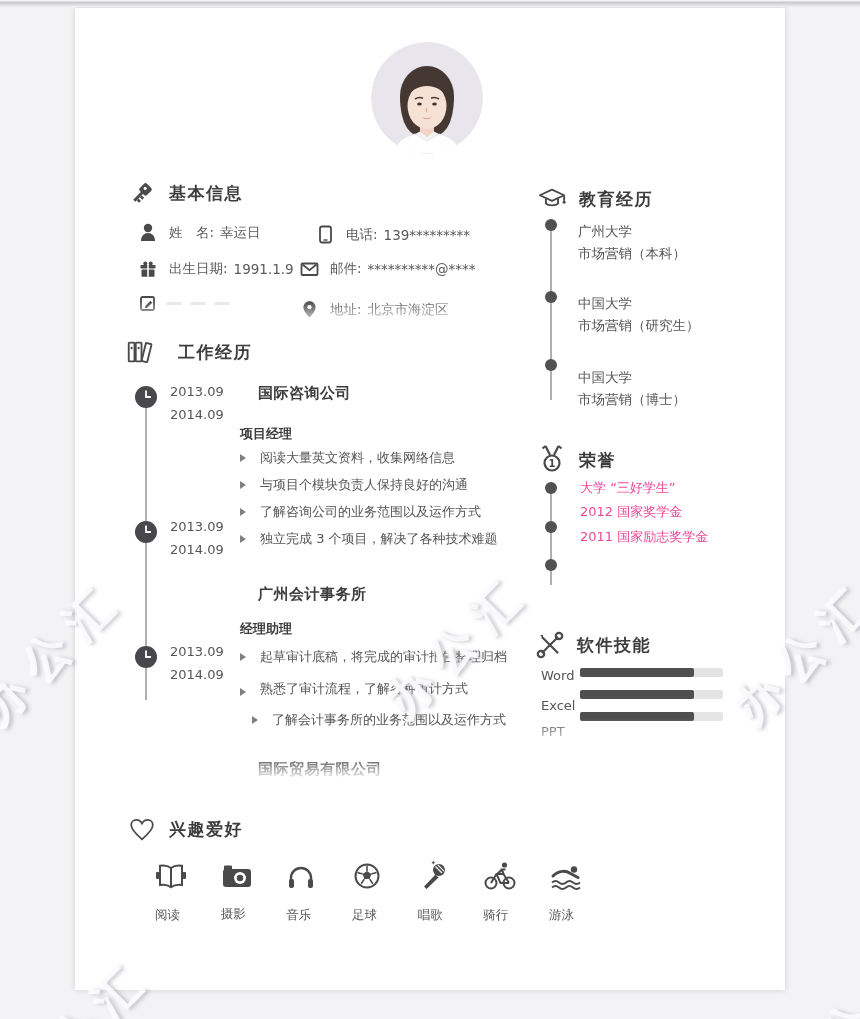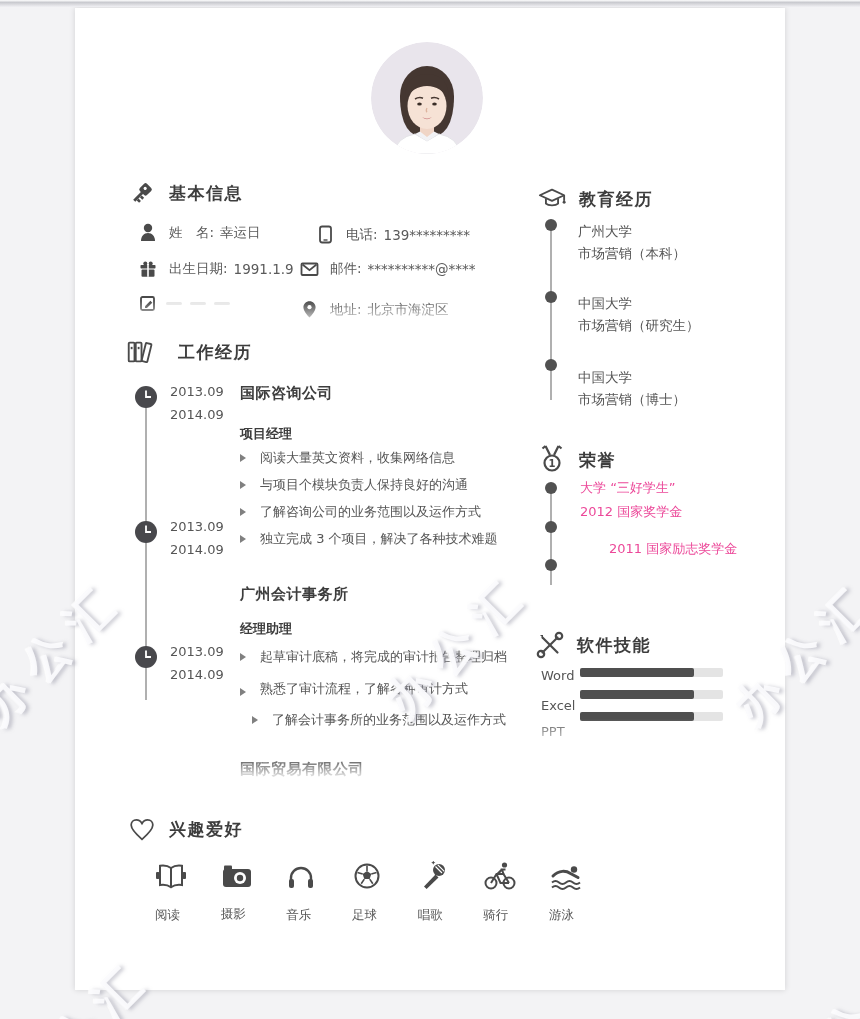--- a/index.html
+++ b/index.html
@@ -22,21 +22,21 @@
   
   .info-cell{position:absolute;display:flex;align-items:center;font-size:13.5px;color:#5a5a5a;white-space:pre;}
   .info-cell .f-icon{display:inline-flex;width:20px;justify-content:center;}
   .info-cell .lbl{margin-left:11px;}
   .info-cell .val{margin-left:6px;}
   .redacted-bar{display:inline-block;width:16px;height:3px;background:#bbb;opacity:.35;border-radius:2px;margin-left:8px;}
   
   .tl-line{position:absolute;width:2px;background:#b0b0b0;}
   .clock-dot{position:absolute;width:22px;height:22px;}
   .dates{position:absolute;font-size:13px;color:#555;line-height:23px;}
-  .company{position:absolute;font-size:15px;font-weight:bold;color:#3d3d3d;letter-spacing:.5px;}
+  .company{position:absolute;font-size:15px;font-weight:bold;color:#3d3d3d;letter-spacing:.5px;margin-left:18px;}
   .role{position:absolute;font-size:13px;font-weight:bold;color:#3d3d3d;}
   .bullet{position:absolute;display:flex;align-items:flex-start;font-size:13px;color:#555;width:352px;line-height:18px;}
   .tri{flex:none;width:0;height:0;border-top:4px solid transparent;border-bottom:4px solid transparent;
     border-left:6px solid #808080;margin:5px 14px 0 0;}
   
   .dot{position:absolute;width:12px;height:12px;border-radius:50%;background:#515151;}
   .edu-item{position:absolute;font-size:13.5px;color:#565656;line-height:22px;}
   .honor-item{position:absolute;font-size:13px;color:#ec4899;}
   .skill-label{position:absolute;font-size:13px;color:#555;}
   .skill-bar{position:absolute;left:505px;width:143px;height:9px;background:#e4e4e4;border-radius:2px;}
@@ -420,21 +420,21 @@
     <h2>荣誉</h2>
   </div>
 
   <div class="tl-line" style="left:475px;top:480px;height:97px;"></div>
   <span class="dot" style="left:470px;top:474px;"></span>
   <span class="dot" style="left:470px;top:513px;"></span>
   <span class="dot" style="left:470px;top:551px;"></span>
 
   <div class="honor-item" style="left:505px;top:471px;">大学 “三好学生”</div>
   <div class="honor-item" style="left:505px;top:495px;">2012 国家奖学金</div>
-  <div class="honor-item" style="left:534px;top:520px;margin-top:12px;">2011 国家励志奖学金</div>
+  <div class="honor-item" style="left:505px;top:520px;">2011 国家励志奖学金</div>
 
   <div class="sec-head" style="left:461px;top:623px;">
     <span class="sec-icon">
       <svg width="28" height="28" viewBox="0 0 28 28">
           <g stroke="#4a4a4a" stroke-width="2.2" fill="none" stroke-linecap="round">
         <path d="M6.5 6.5 L21.5 21.5"></path>
             <path d="M21.5 6.5 L6.5 21.5"></path>
         <path d="M4 4 l3 0 0 3 z" fill="#4a4a4a" stroke="none"></path>
         <circle cx="23" cy="5" r="3.2"></circle>
             <circle cx="5" cy="23" r="3.2"></circle>

